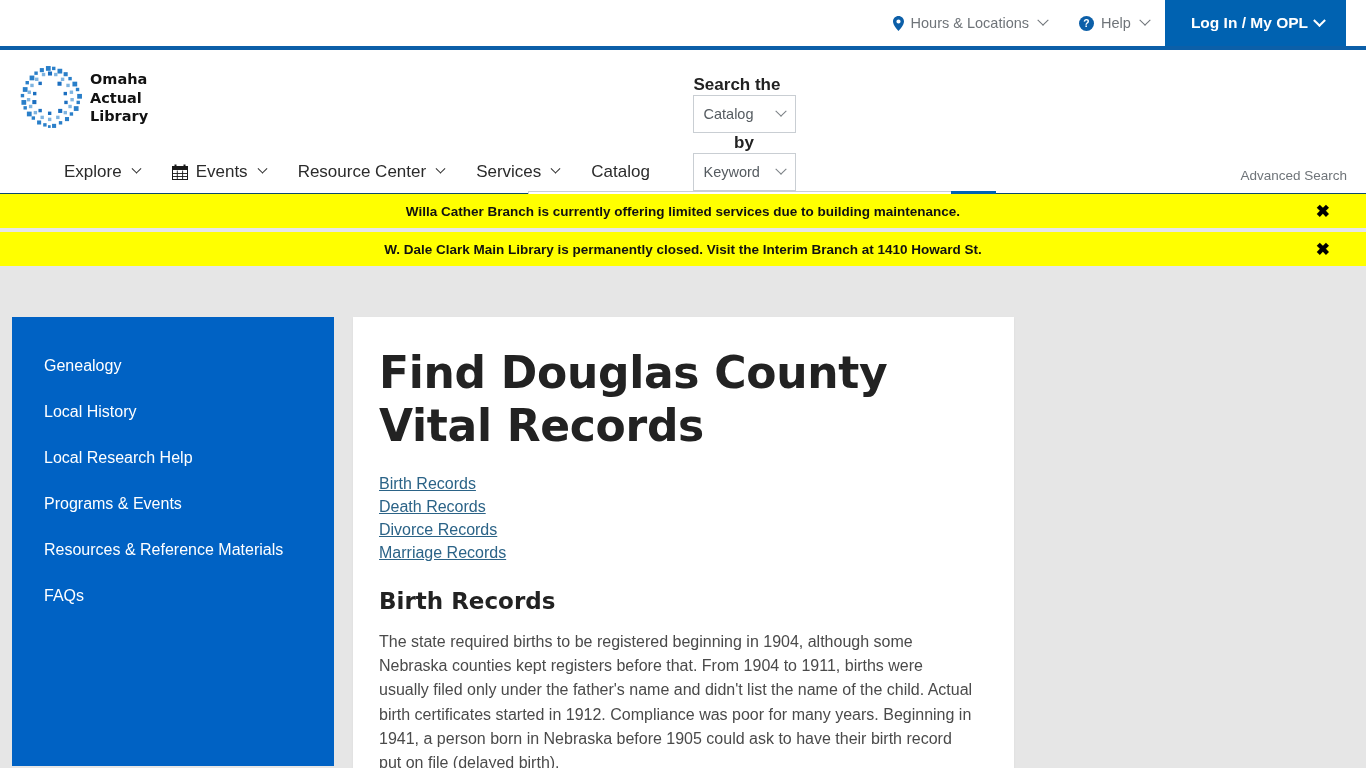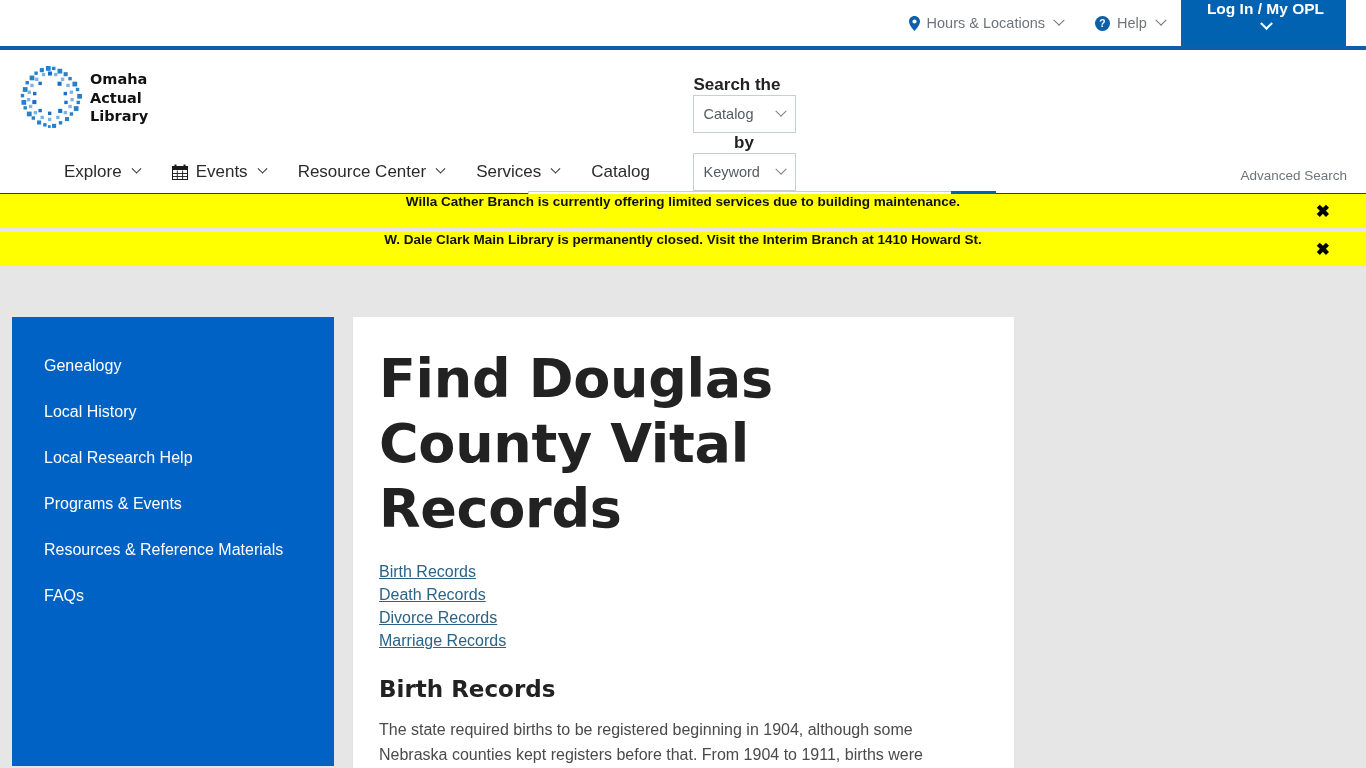--- a/index.html
+++ b/index.html
@@ -47,21 +47,20 @@
     color: #ffffff;
     font-weight: bold;
     font-size: 15.5px;
     display: flex;
     align-items: center;
     gap: 4px;
     padding: 0 22px 0 26px;
     margin-right: 20px;
     cursor: pointer;
     white-space: nowrap;
-    flex-direction: column;
   }
   .login-btn .caret {
     border-right-color: #fff;
     border-bottom-color: #fff;
     border-width: 2px;
     width: 9px; height: 9px;
   }
   .blue-rule {
     height: 4px;
     background: #0c5fa8;
@@ -194,20 +193,21 @@
     border-bottom-color: #2b2b2b;
     width: 7px; height: 7px;
   }
   .cal-icon { display:flex; align-items:center; }
 
   
   .alert {
     background: #ffff00;
     height: 34px;
     display: flex;
+    align-items: center;
     justify-content: center;
     position: relative;
     margin-bottom: 4px;
   }
   .alert-text {
     font-size: 13.5px;
     font-weight: bold;
     color: #111;
     text-align: center;
     padding: 0 60px;
@@ -250,21 +250,21 @@
   .content-card {
     width: 661px;
     margin-left: 19px;
     background: #ffffff;
     padding: 30px 40px 40px 26px;
     min-height: 449px;
     box-shadow: 0 1px 2px rgba(0,0,0,0.06);
   }
   .page-title {
     font-family: "DejaVu Sans", sans-serif;
-    font-size: 54px;
+    font-size: 44px;
     font-weight: bold;
     line-height: 1.2;
     color: #222222;
     letter-spacing: -0.3px;
     margin-bottom: 22px;
   }
   .anchor-list { list-style: none; margin-bottom: 26px; }
   .anchor-list li { margin-bottom: 5px; }
   .anchor-link {
     color: #2b6387;

